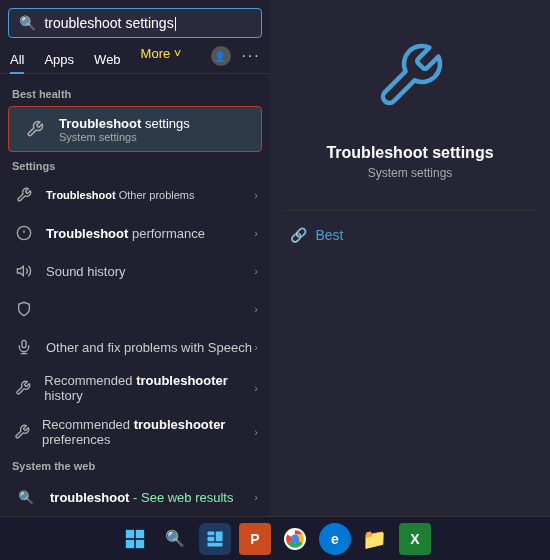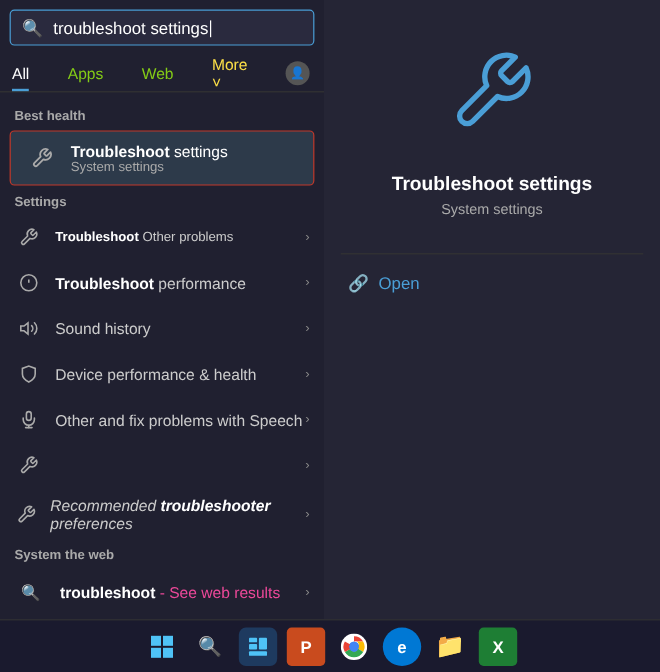--- a/index.html
+++ b/index.html
@@ -47,27 +47,27 @@
       width: 1px;
       height: 14px;
       background: #fff;
       margin-left: 1px;
       vertical-align: middle;
     }
 
     
     .nav-tabs {
       display: flex;
-      align-items: center;
+      align-items: flex-start;
       padding: 0 10px;
       border-bottom: 1px solid #333;
-      gap: 32px;
+      gap: 20px;
     }
     .nav-tab {
-      color: #84cc16;
+      color: #ffffff;
       font-size: 13px;
       padding: 6px 0;
       cursor: pointer;
       position: relative;
     }
     .nav-tab.active {
       color: #fff;
     }
     .nav-tab.active::after {
       content: '';
@@ -162,21 +162,21 @@
 
     
     .web-search-item {
       display: flex;
       align-items: center;
       padding: 7px 12px;
       cursor: pointer;
     }
     .web-search-text { color: #ccc; font-size: 13px; }
     .web-search-text .bold { font-weight: 700; }
-    .web-search-text .muted { color: #ec4899; }
+    .web-search-text .muted { color: #86efac; }
 
     
     .right-panel {
       position: absolute;
       top: 0; left: 270px;
       width: 280px;
       height: 520px;
       background: #252535;
       display: flex;
       flex-direction: column;
@@ -326,21 +326,20 @@
       <div class="item-title" style="font-size:13px;color:#ccc;">Sound history</div>
       <span class="chevron">›</span>
     </div>
 
     <div class="settings-item">
       <div class="item-icon">
         <svg width="16" height="16" viewBox="0 0 24 24" fill="none" stroke="#aaa" stroke-width="2" stroke-linecap="round">
           <path d="M12 22s8-4 8-10V5l-8-3-8 3v7c0 6 8 10 8 10z"></path>
         </svg>
       </div>
-      <div class="item-title" style="font-size:13px;color:#ccc;">Device performance &amp; health</div>
       <span class="chevron">›</span>
     </div>
 
     <div class="settings-item">
       <div class="item-icon">
         <svg width="16" height="16" viewBox="0 0 24 24" fill="none" stroke="#aaa" stroke-width="2" stroke-linecap="round">
           <rect x="9" y="2" width="6" height="11" rx="3"></rect>
           <path d="M19 10v2a7 7 0 0 1-14 0v-2"></path>
           <line x1="12" y1="19" x2="12" y2="22"></line>
           <line x1="8" y1="22" x2="16" y2="22"></line>
@@ -349,30 +348,33 @@
       <div class="item-title" style="font-size:13px;color:#ccc;">Other and fix problems with Speech</div>
       <span class="chevron">›</span>
     </div>
 
     <div class="settings-item">
       <div class="item-icon">
         <svg width="16" height="16" viewBox="0 0 24 24" fill="none" stroke="#aaa" stroke-width="2" stroke-linecap="round" stroke-linejoin="round">
           <path d="M14.7 6.3a1 1 0 0 0 0 1.4l1.6 1.6a1 1 0 0 0 1.4 0l3.77-3.77a6 6 0 0 1-7.94 7.94l-6.91 6.91a2.12 2.12 0 0 1-3-3l6.91-6.91a6 6 0 0 1 7.94-7.94l-3.76 3.76z"></path>
         </svg>
       </div>
+      <div class="item-title" style="font-size:13px;color:#ccc;">
+        Recommended <span class="bold" style="color:#fff;">troubleshooter</span> history
+      </div>
       <span class="chevron">›</span>
     </div>
 
     <div class="settings-item">
       <div class="item-icon">
         <svg width="16" height="16" viewBox="0 0 24 24" fill="none" stroke="#aaa" stroke-width="2" stroke-linecap="round" stroke-linejoin="round">
           <path d="M14.7 6.3a1 1 0 0 0 0 1.4l1.6 1.6a1 1 0 0 0 1.4 0l3.77-3.77a6 6 0 0 1-7.94 7.94l-6.91 6.91a2.12 2.12 0 0 1-3-3l6.91-6.91a6 6 0 0 1 7.94-7.94l-3.76 3.76z"></path>
         </svg>
       </div>
-      <div class="item-title" style="font-size:13px;color:#ccc;font-style:italic;">
+      <div class="item-title" style="font-size:13px;color:#ccc;">
         Recommended <span class="bold" style="color:#fff;">troubleshooter</span> preferences
       </div>
       <span class="chevron">›</span>
     </div>
 
     <div class="section-label">System the web</div>
     <div class="web-search-item">
       <div class="item-icon" style="font-size:13px;color:#aaa;">🔍</div>
       <div class="web-search-text">
         <span class="bold" style="color:#fff;">troubleshoot</span><span class="muted"> - See web results</span>
@@ -387,21 +389,21 @@
   <div class="right-panel-icon wrench-icon-lg">
     <svg viewBox="0 0 24 24" fill="none" stroke="#4a9ed6" stroke-width="1.5" stroke-linecap="round" stroke-linejoin="round">
       <path d="M14.7 6.3a1 1 0 0 0 0 1.4l1.6 1.6a1 1 0 0 0 1.4 0l3.77-3.77a6 6 0 0 1-7.94 7.94l-6.91 6.91a2.12 2.12 0 0 1-3-3l6.91-6.91a6 6 0 0 1 7.94-7.94l-3.76 3.76z"></path>
     </svg>
   </div>
   <div class="right-panel-title">Troubleshoot settings</div>
   <div class="right-panel-subtitle">System settings</div>
   <div class="right-panel-divider"></div>
   <div class="open-button">
     <span style="font-size:14px;">🔗</span>
-    <span>Open</span>
+    <span>Best</span>
   </div>
 </div>
 
 <div class="taskbar">
   <div class="taskbar-icon windows" style="color:#4fc3f7;">
     <svg width="20" height="20" viewBox="0 0 24 24">
       <rect x="1" y="1" width="10" height="10" fill="#4fc3f7"></rect>
       <rect x="13" y="1" width="10" height="10" fill="#4fc3f7"></rect>
       <rect x="1" y="13" width="10" height="10" fill="#4fc3f7"></rect>
       <rect x="13" y="13" width="10" height="10" fill="#4fc3f7"></rect>

